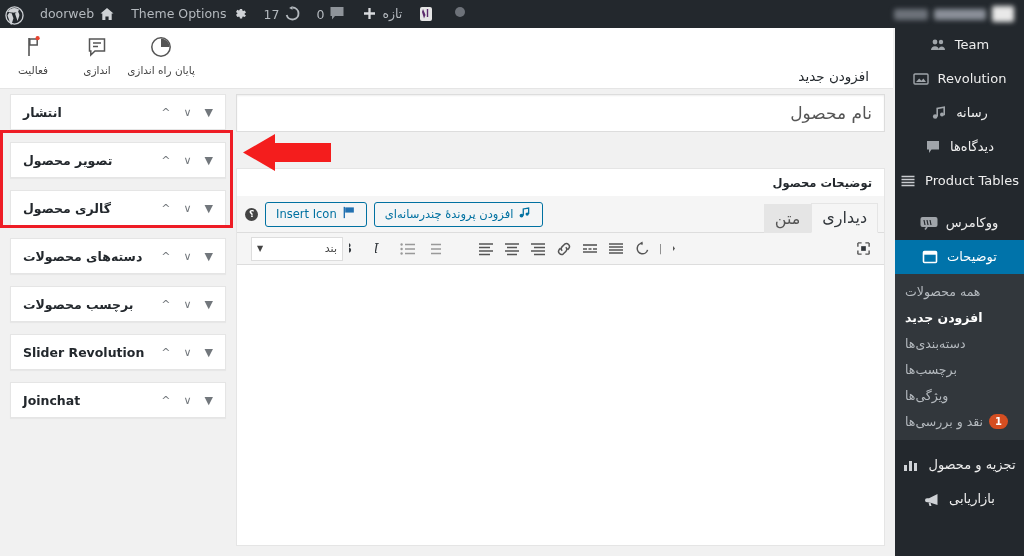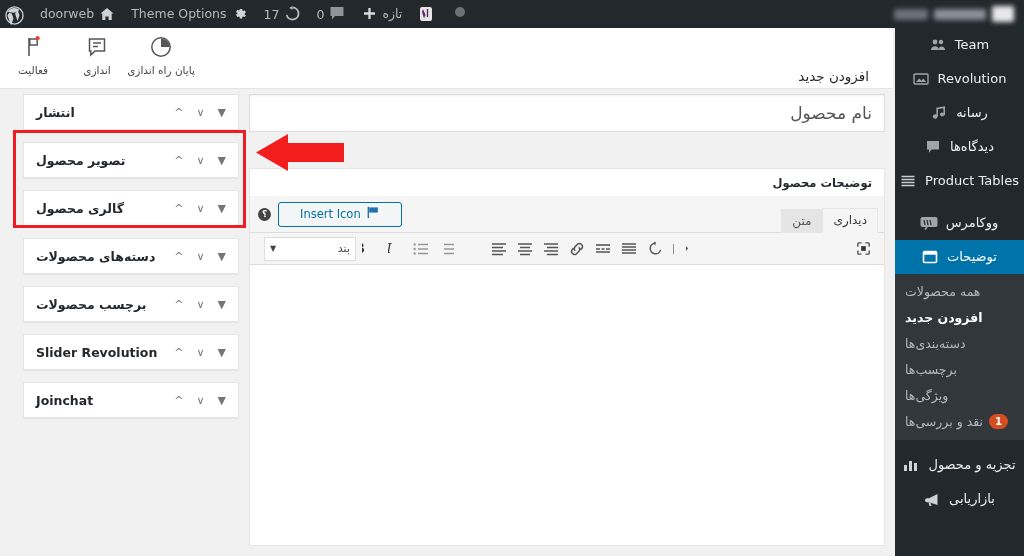--- a/index.html
+++ b/index.html
@@ -135,21 +135,20 @@
   .page-title {
     position: absolute; right: 0; top: 40px;
     font-size: 13.5px; color: #23282d;
     padding-right: 24px;
   }
 
   
   #work {
     position: absolute; top: 88px; right: 129px; left: 0; bottom: 0;
     background: #f1f1f1;
-    margin-left: 13px;
   }
 
   
   #postbox-side {
     position: absolute; left: 0; top: 0; width: 236px; bottom: 0;
     padding: 6px 0 0 0;
     box-sizing: border-box;
   }
   .postbox {
     background: #fff;
@@ -229,35 +228,35 @@
     flex-direction: row;
     padding: 0 6px 0 8px;
     position: relative;
   }
   .ed-tabs { display: flex; flex-direction: row; gap: 0; align-items: flex-end; height: 36px; padding-bottom: 0; }
   .ed-tab {
     border: 1px solid #e5e5e5;
     background: #e5e5e5;
     color: #555;
     padding: 4px 10px 5px;
-    font-size: 12px;
+    font-size: 16px;
     margin-bottom: -1px;
     border-bottom: 0;
   }
   .ed-tab.active { background: #f5f5f5; border-bottom: 1px solid #f5f5f5; color: #32373c; }
   .ed-top-right {
     margin-right: auto;
     display: flex; flex-direction: row; align-items: center; gap: 7px;
   }
   .ed-btn {
     border: 1px solid #0071a1;
     color: #0071a1;
     background: #f3f5f6;
     border-radius: 3px;
-    padding: 3px 21px;
+    padding: 3px 10px;
     font-size: 11.5px;
     display: flex; align-items: center; gap: 5px;
     white-space: nowrap;
     line-height: 16px;
   }
   .help-dot {
     width: 13px; height: 13px; border-radius: 50%;
     background: #444; color: #fff;
     display: flex; align-items: center; justify-content: center;
     font-size: 9px; font-weight: bold;
@@ -639,20 +638,30 @@
     <div class="editor-wrap">
 
       <div class="editor-top">
 
         <div class="ed-tabs">
           <div class="ed-tab active">دیداری</div>
           <div class="ed-tab">متن</div>
         </div>
 
         <div class="ed-top-right">
+          <div class="ed-btn">
+            <span>
+              <svg width="14" height="13" viewBox="0 0 16 15">
+                  <circle cx="4" cy="11" r="2.2" fill="#0071a1"></circle>
+                  <circle cx="10.5" cy="9.3" r="1.9" fill="#0071a1"></circle>
+                  <path d="M6 11V3.4l6.2-1.1v7" stroke="#0071a1" stroke-width="1.5" fill="none"></path>
+                </svg>
+            </span>
+            <span>افزودن پروندهٔ چندرسانه‌ای</span>
+          </div>
           <div class="ed-btn">
             <span>
               <svg width="14" height="13" viewBox="0 0 16 15">
                   <path d="M2.6 1v13" stroke="#2271b1" stroke-width="1.6"></path>
                   <path d="M3.6 1.6h10v6h-10z" fill="#2271b1"></path>
                 </svg>
             </span>
             <span>Insert Icon</span>
           </div>
           <div class="help-dot">؟</div>

